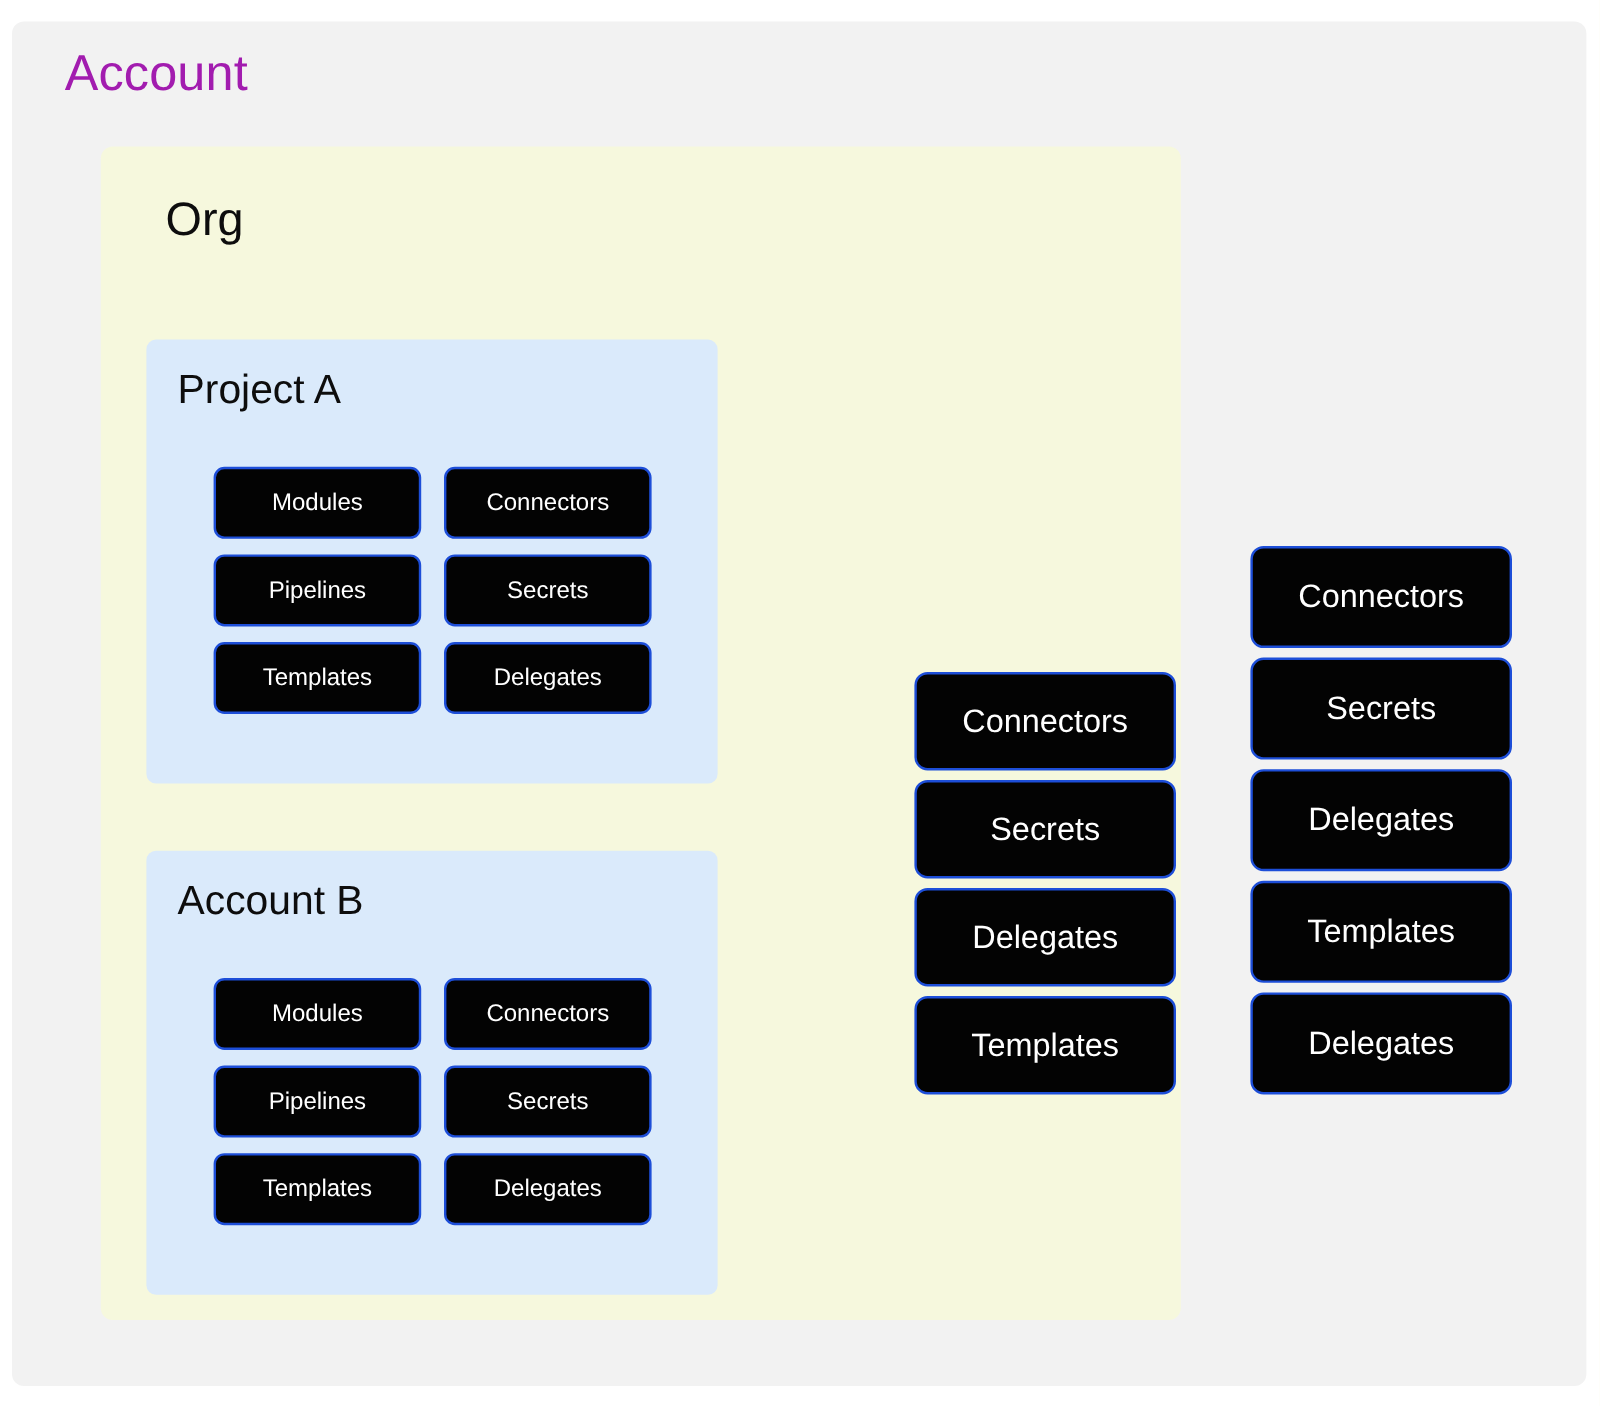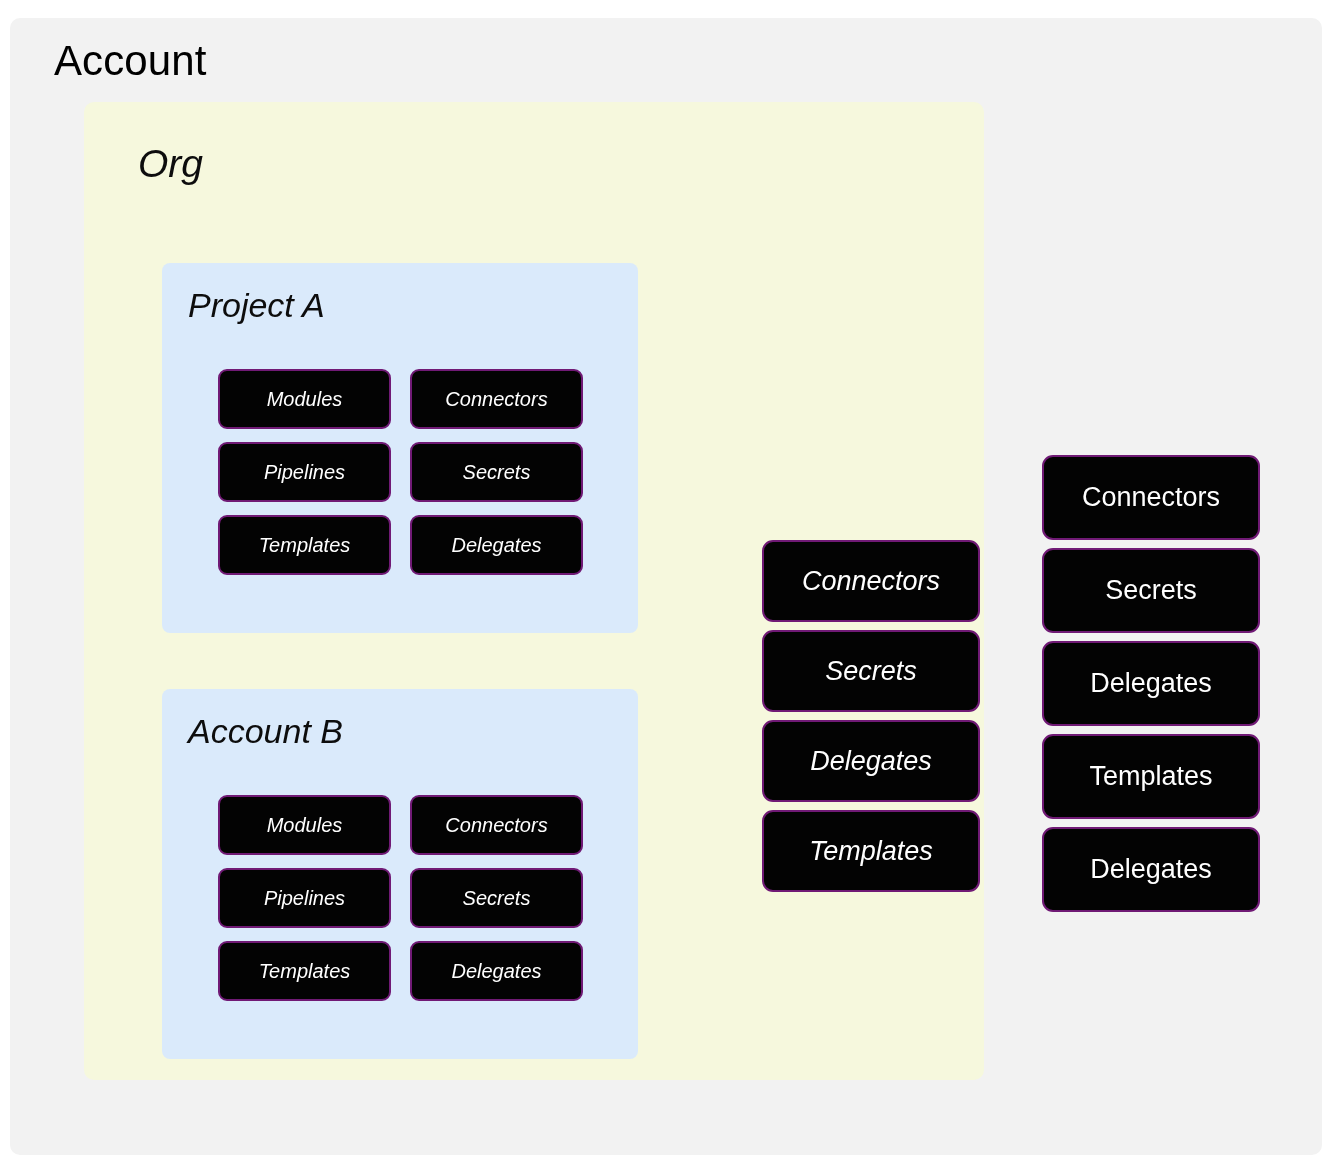--- a/index.html
+++ b/index.html
@@ -27,73 +27,71 @@
     background: #f2f2f2;
     border-radius: 10px;
     box-sizing: border-box;
   }
   .account-title {
     position: absolute;
     left: 44px;
     top: 22px;
     font-size: 42px;
     line-height: 1;
-    color: #000000;
+    color: #a21caf;
     font-weight: 400;
     letter-spacing: 0.1px;
   }
 
   .org-box {
     position: absolute;
     left: 74px;
-    top: 84px;
+    top: 104px;
     width: 900px;
     height: 978px;
     background: #f6f8dd;
     border-radius: 10px;
     box-sizing: border-box;
-    font-style: italic;
   }
   .org-title {
     position: absolute;
     left: 54px;
     top: 42px;
     font-size: 39px;
     line-height: 1;
     color: #0d0d0d;
     font-weight: 400;
   }
 
   .project-box {
     position: absolute;
     left: 38px;
     width: 476px;
     height: 370px;
     background: #daeafb;
     border-radius: 8px;
     box-sizing: border-box;
-    margin-left: 40px;
   }
   .project-box.project-a { top: 161px; }
   .project-box.project-b { top: 587px; }
 
   .project-title {
     position: absolute;
     left: 26px;
     top: 25px;
     font-size: 34px;
     line-height: 1;
     color: #0d0d0d;
     font-weight: 400;
   }
 
   
   .btn {
     background: #030303;
-    border: 2px solid #701a75;
+    border: 2px solid #1d4ed8;
     border-radius: 9px;
     color: #ffffff;
     display: flex;
     align-items: center;
     justify-content: center;
     box-sizing: border-box;
     text-align: center;
     font-family: "Liberation Sans", sans-serif;
     font-weight: 400;
     user-select: none;

